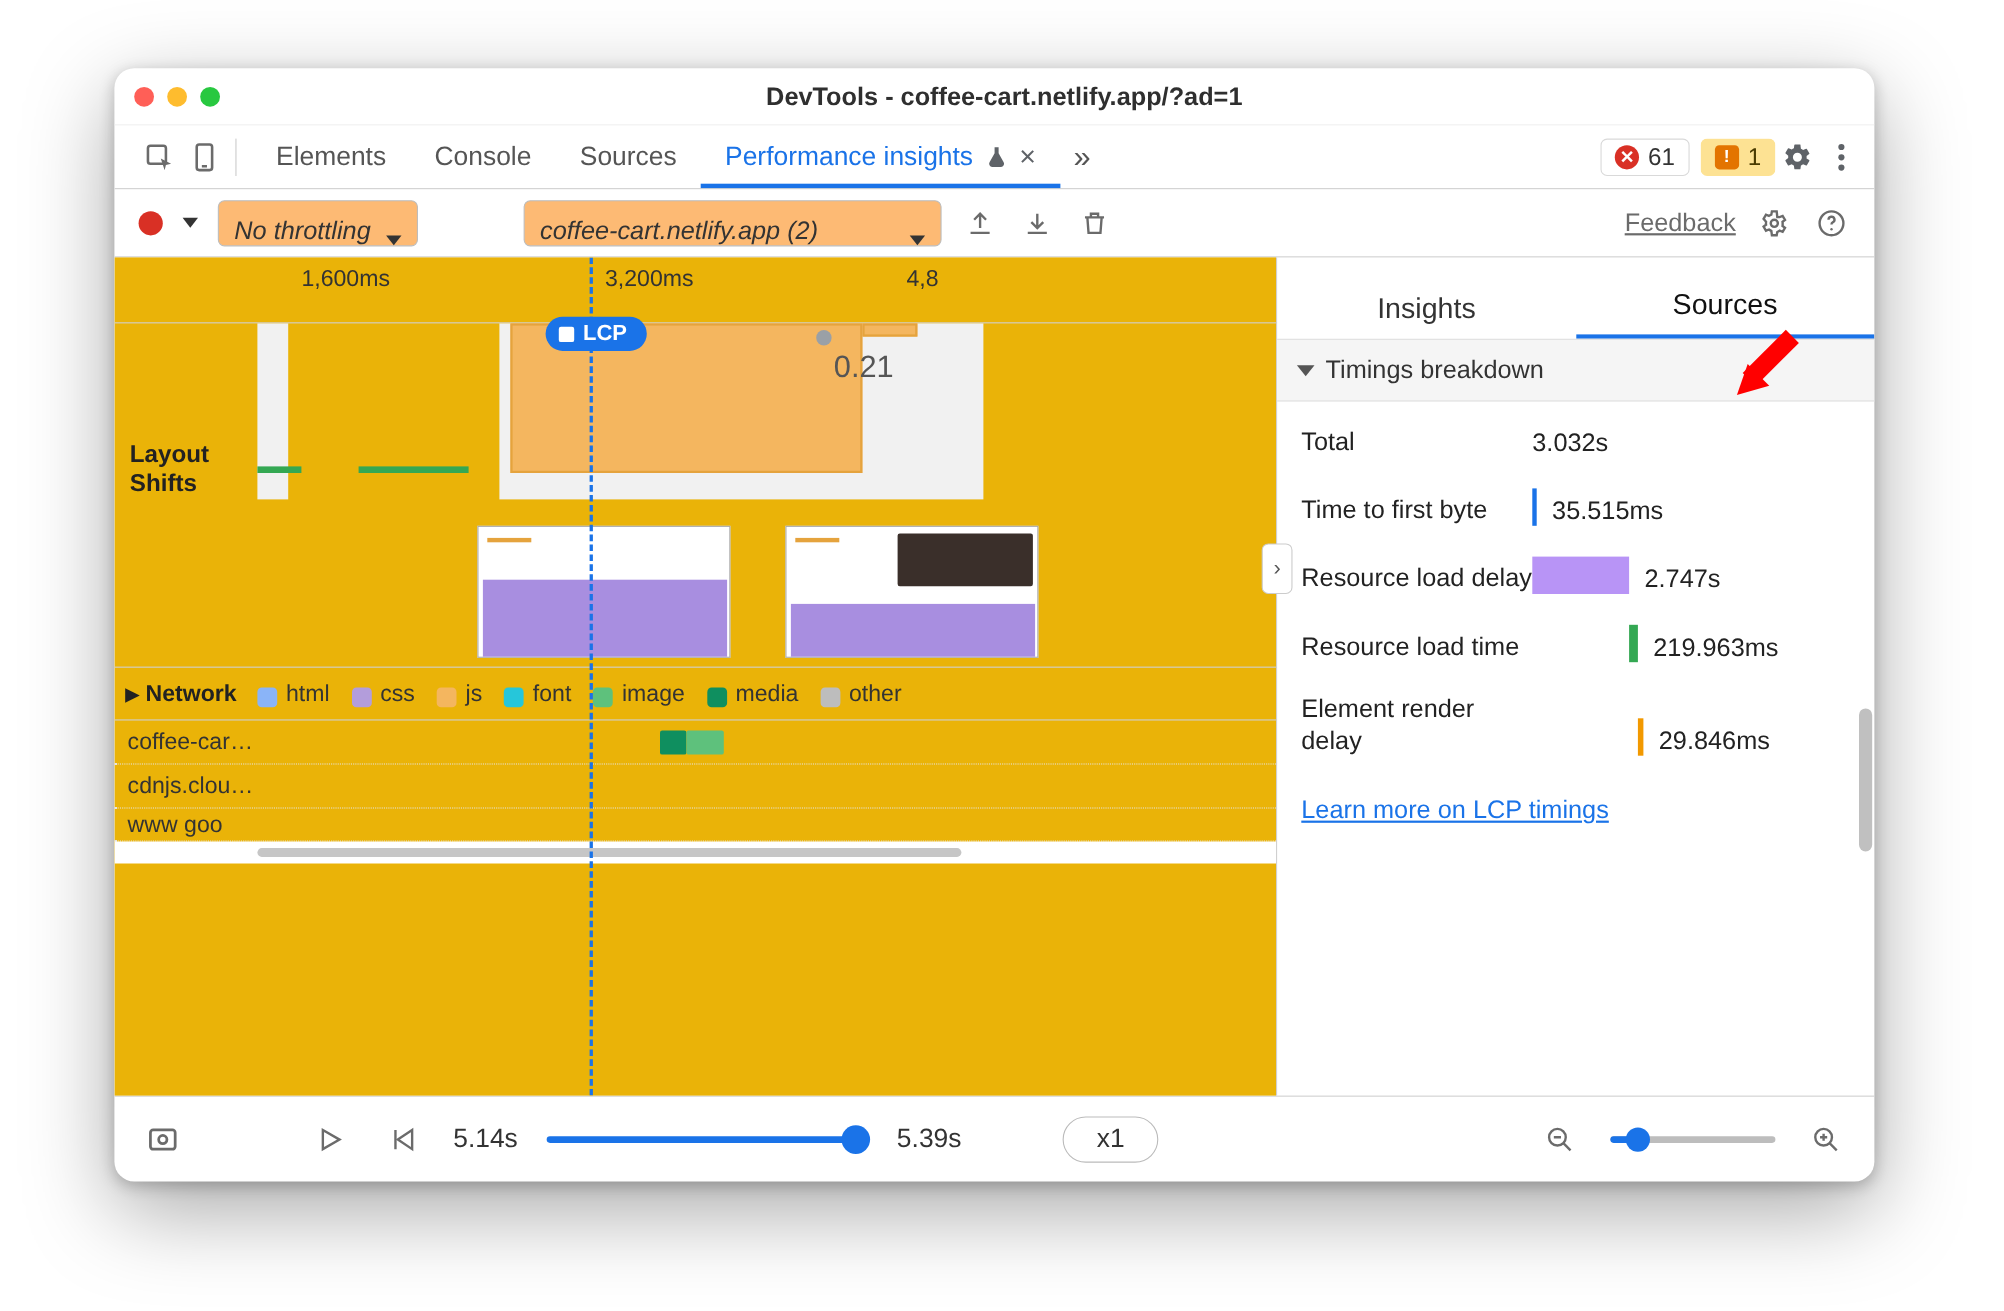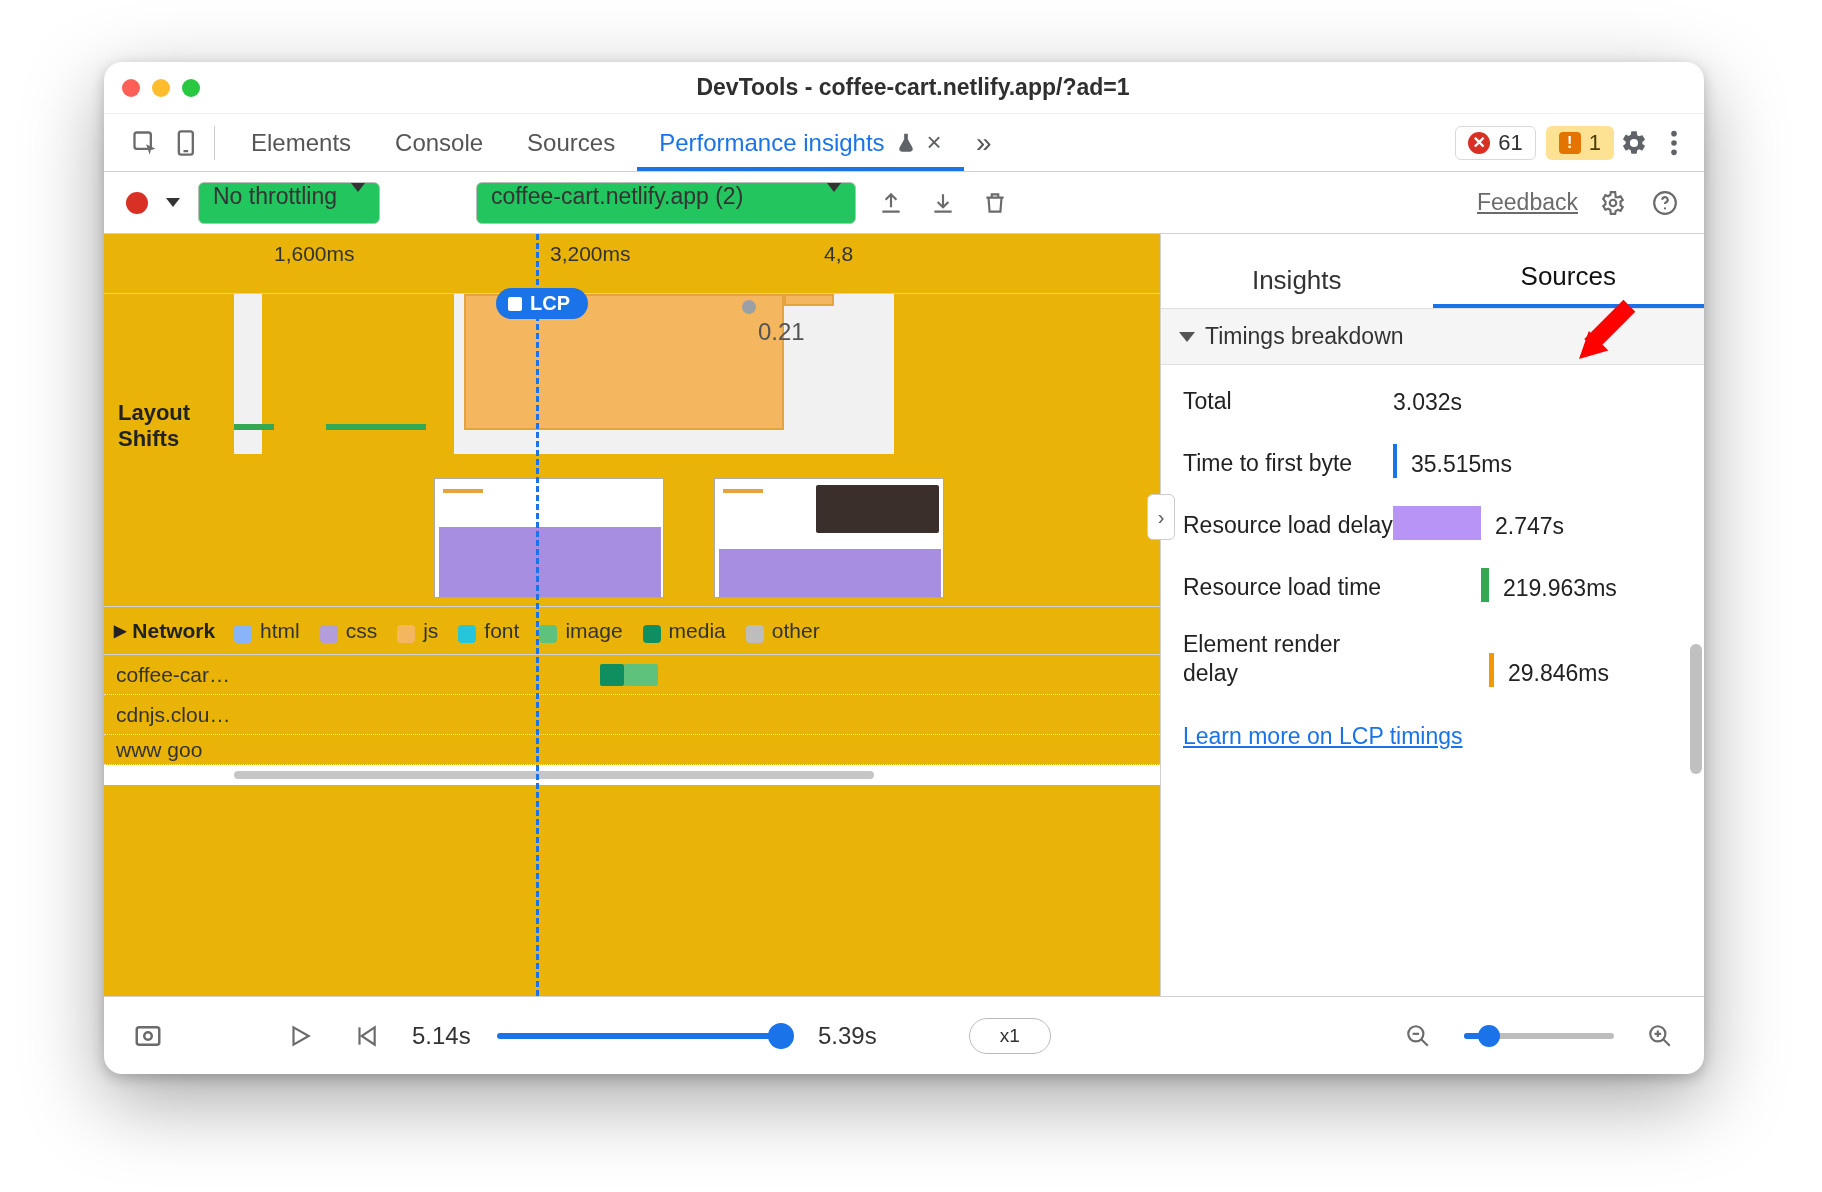--- a/index.html
+++ b/index.html
@@ -28,21 +28,21 @@
   .badge.error { background: #fff; border-color: #d9d9d9; color: #333; margin-right: 10px; }
   .badge.error .circ { width: 22px; height: 22px; border-radius: 50%; background: #d93025; color: #fff; display: inline-flex; align-items: center; justify-content: center; font-size: 16px; margin-right: 8px; font-weight: 700; }
   .badge.warn { background: #fde293; color: #4a3b00; }
   .badge.warn .sq { width: 22px; height: 22px; border-radius: 4px; background: #e37400; color: #fff; display: inline-flex; align-items: center; justify-content: center; font-size: 16px; margin-right: 8px; font-weight: 700; }
   .gear, .kebab { width: 40px; height: 40px; display: flex; align-items: center; justify-content: center; color: #5f6368; cursor: pointer; font-size: 28px; }
 
   
   .rectool { height: 62px; display: flex; align-items: center; padding: 0 22px; gap: 18px; border-bottom: 1px solid #d0d0d0; font-size: 23px; color: #333; }
   .rec-dot { width: 22px; height: 22px; border-radius: 50%; background: #d93025; }
   .caret { width: 0; height: 0; border-left: 7px solid transparent; border-right: 7px solid transparent; border-top: 9px solid #333; }
-  .combo { height: 42px; border: 1px solid #bdbdbd; border-radius: 6px; display: flex; align-items: flex-start; padding: 0 14px; gap: 14px; cursor: pointer; background: #22c55e; }
+  .combo { height: 42px; border: 1px solid #bdbdbd; border-radius: 6px; display: flex; align-items: flex-end; padding: 0 14px; gap: 14px; cursor: pointer; background: #fdba74; font-style: italic; }
   .iconghost { width: 34px; height: 34px; display: flex; align-items: center; justify-content: center; color: #6b6b6b; cursor: pointer; }
   .rectool .spacer { flex: 1; }
   .link { color: #6b6b6b; text-decoration: underline; cursor: pointer; margin-left: 41px; }
 
   
   .main { display: flex; height: calc(100% - 52px - 58px - 62px - 78px); }
   .left { position: relative; flex: 1; overflow: hidden; background: #eab308; }
   .right { width: 544px; border-left: 1px solid #d0d0d0; display: flex; flex-direction: column; position: relative; }
 
   
@@ -51,21 +51,21 @@
   .lcp-pill { position: absolute; top: 54px; left: 392px; background: #1a73e8; color: #fff; font-size: 20px; font-weight: 600; padding: 4px 18px 4px 12px; border-radius: 22px; display: flex; align-items: center; gap: 8px; z-index: 5; }
   .lcp-pill .sq { width: 14px; height: 14px; background: #fff; border-radius: 2px; }
   .playhead { position: absolute; top: 0; bottom: 0; left: 432px; border-left: 3px dashed #1a73e8; z-index: 4; }
   .ls-section { display: flex; border-bottom: 1px solid #d0d0d0; position: relative; }
   .ls-label { width: 130px; padding: 106px 0 0 14px; font-size: 22px; font-weight: 700; color: #222; line-height: 1.2; }
   .ls-track { flex: 1; position: relative; height: 312px; }
   .ls-band { position: absolute; background: #f1f1f1; top: 0; height: 160px; }
   .orange-block { position: absolute; background: #f4b65f; border: 2px solid #e5a33d; }
   .green-line { position: absolute; height: 6px; background: #34a853; }
   .cls-dot { position: absolute; width: 14px; height: 14px; border-radius: 50%; background: #9aa0a6; }
-  .cls-label { position: absolute; font-size: 24px; color: #555; }
+  .cls-label { position: absolute; font-size: 28px; color: #555; }
   .thumb { position: absolute; border: 1px solid #aaa; background: #fff; bottom: 8px; height: 120px; }
   .thumb .bar { position: absolute; bottom: 0; background: #a88ee0; }
   .thumb .topline { position: absolute; top: 10px; height: 4px; background: #e5a33d; }
   .thumb .hero { position: absolute; right: 4px; top: 6px; width: 54%; height: 48px; background: #3a2f2a; border-radius: 2px; }
 
   .net-section { display: flex; height: 48px; border-bottom: 1px solid #d0d0d0; align-items: center; font-size: 21px; }
   .net-section .hdr { width: 130px; padding-left: 10px; font-weight: 700; color: #222; display: flex; align-items: center; gap: 6px; }
   .legend { display: flex; align-items: center; gap: 20px; flex-wrap: nowrap; color: #333; }
   .legend .item { display: flex; align-items: flex-end; gap: 8px; }
   .sw { width: 18px; height: 18px; border-radius: 4px; }
@@ -94,21 +94,21 @@
   .learn a { color: #1a73e8; font-size: 23px; text-decoration: underline; cursor: pointer; }
   .right-scrollbar { position: absolute; right: 2px; top: 110px; bottom: 10px; width: 12px; background: transparent; }
   .right-scrollbar .thumb2 { position: absolute; left: 0; right: 0; top: 300px; height: 130px; background: #c0c0c0; border-radius: 6px; }
 
   
   .playbar { height: 78px; border-top: 1px solid #d0d0d0; display: flex; align-items: center; padding: 0 24px; gap: 26px; font-size: 24px; color: #333; }
   .pb-icon { width: 40px; height: 40px; display: flex; align-items: center; justify-content: center; color: #5f6368; cursor: pointer; }
   .pb-slider { flex: 1; display: flex; align-items: center; position: relative; max-width: 480px; }
   .pb-slider .rail { height: 6px; width: 100%; background: #1a73e8; border-radius: 3px; position: relative; }
   .pb-slider .knob { position: absolute; right: -2px; top: -10px; width: 26px; height: 26px; border-radius: 50%; background: #1a73e8; }
-  .speed { border: 1px solid #bbb; border-radius: 22px; padding: 6px 30px; font-size: 19px; cursor: pointer; }
+  .speed { border: 1px solid #bbb; border-radius: 22px; padding: 6px 30px; font-size: 24px; cursor: pointer; }
   .zoom-slider { width: 150px; height: 6px; background: #bdbdbd; border-radius: 3px; position: relative; }
   .zoom-slider .knob2 { position: absolute; left: 14px; top: -8px; width: 22px; height: 22px; border-radius: 50%; background: #1a73e8; }
   .zoom-slider .fill { position: absolute; left: 0; top: 0; bottom: 0; width: 22px; background: #1a73e8; border-radius: 3px; }
 
   
   .side-handle { position: absolute; top: 260px; left: -14px; width: 28px; height: 46px; border: 1px solid #ccc; border-radius: 6px; background: #fff; display: flex; align-items: center; justify-content: center; font-size: 20px; color: #555; cursor: pointer; }
 
   svg { display: block; }
 </style>
 </head>

